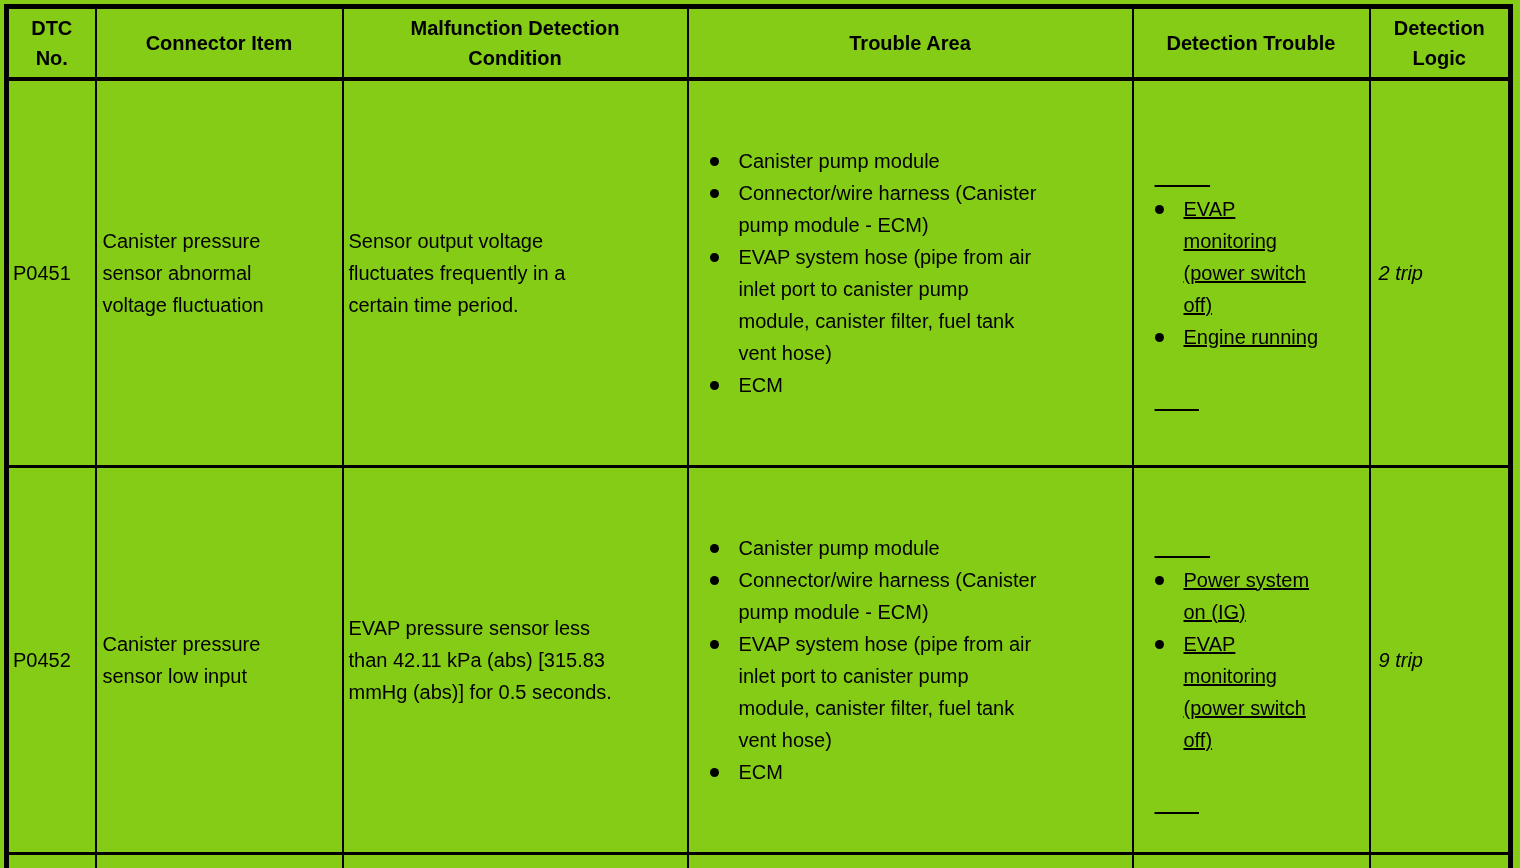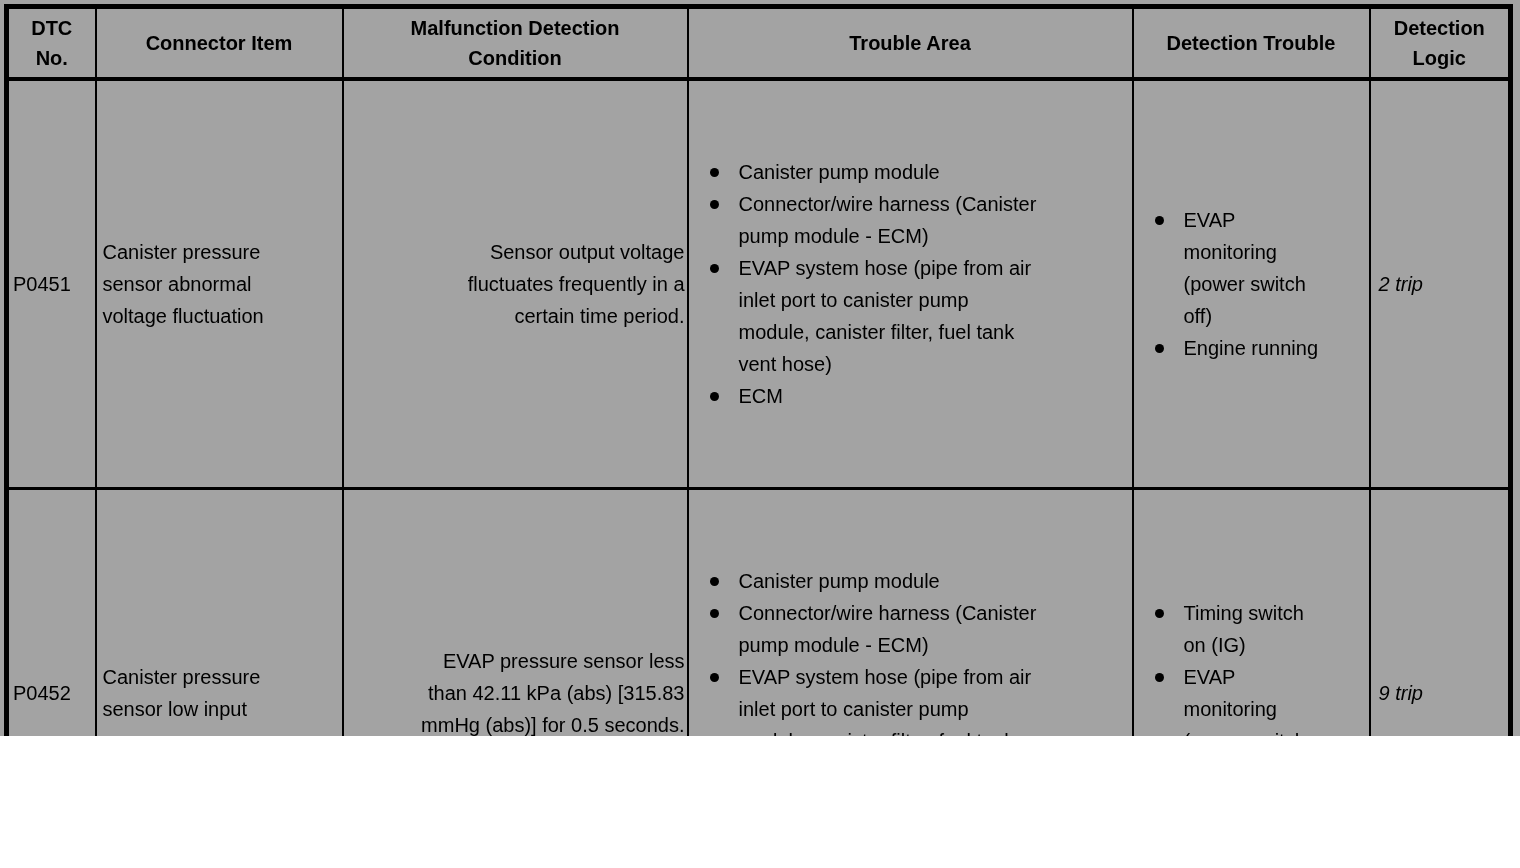--- a/index.html
+++ b/index.html
@@ -5,22 +5,22 @@
   html, body {
     margin: 0;
     padding: 0;
     background: #ffffff;
     color: #000000;
     font-family: "Liberation Sans", sans-serif;
   }
   .page {
     position: relative;
     width: 1520px;
-    height: 736px;
-    background: #a3a3a3;
+    height: 868px;
+    background: #84cc16;
     overflow: hidden;
   }
   table.dtc {
     position: absolute;
     left: 4px;
     top: 4px;
     width: 1504px;
     table-layout: fixed;
     border-collapse: collapse;
     border: 5px solid #000;
@@ -45,27 +45,27 @@
   thead tr { height: 72px; }
   tr.r1 { height: 254px; }
   tr.r2 { height: 257px; }
   tr.r3 { height: 258px; }
   td {
     font-size: 20px;
     line-height: 32px;
     vertical-align: middle;
     text-align: left;
     white-space: pre;
-    padding: 11px;
+    padding: 0;
   }
   td.c-dtc { padding-left: 4px; margin-left: 32px; }
   td.c-mon { padding-left: 6px; padding-right: 2px; }
-  td.c-mal { padding-left: 5px; padding-right: 2px; text-align: right; }
+  td.c-mal { padding-left: 5px; padding-right: 2px; }
   td.c-tro { padding-left: 21px; padding-right: 2px; }
-  td.c-tim { padding-left: 21px; padding-right: 2px; }
+  td.c-tim { padding-left: 21px; padding-right: 2px; text-decoration: underline; }
   td.c-log { padding-left: 8px; font-style: italic; }
   .bullets { display: flex; flex-direction: column; }
   .bullet-item { display: flex; align-items: flex-start; }
   .dot {
     flex: 0 0 auto;
     width: 9px;
     height: 9px;
     border-radius: 50%;
     background: #000;
     margin: 12px 20px 0 0;
@@ -146,21 +146,21 @@
 pump module - ECM)</span></div>
             <div class="bullet-item"><span class="dot"></span><span class="bt">EVAP system hose (pipe from air
 inlet port to canister pump
 module, canister filter, fuel tank
 vent hose)</span></div>
             <div class="bullet-item"><span class="dot"></span><span class="bt">ECM</span></div>
           </div>
         </td>
         <td class="c-tim">
           <div class="bullets">
-            <div class="bullet-item"><span class="dot"></span><span class="bt">Timing switch
+            <div class="bullet-item"><span class="dot"></span><span class="bt">Power system
 on (IG)</span></div>
             <div class="bullet-item"><span class="dot"></span><span class="bt">EVAP
 monitoring
 (power switch
 off)</span></div>
           </div>
         </td>
         <td class="c-log"><span>9 trip</span></td>
       </tr>
 

